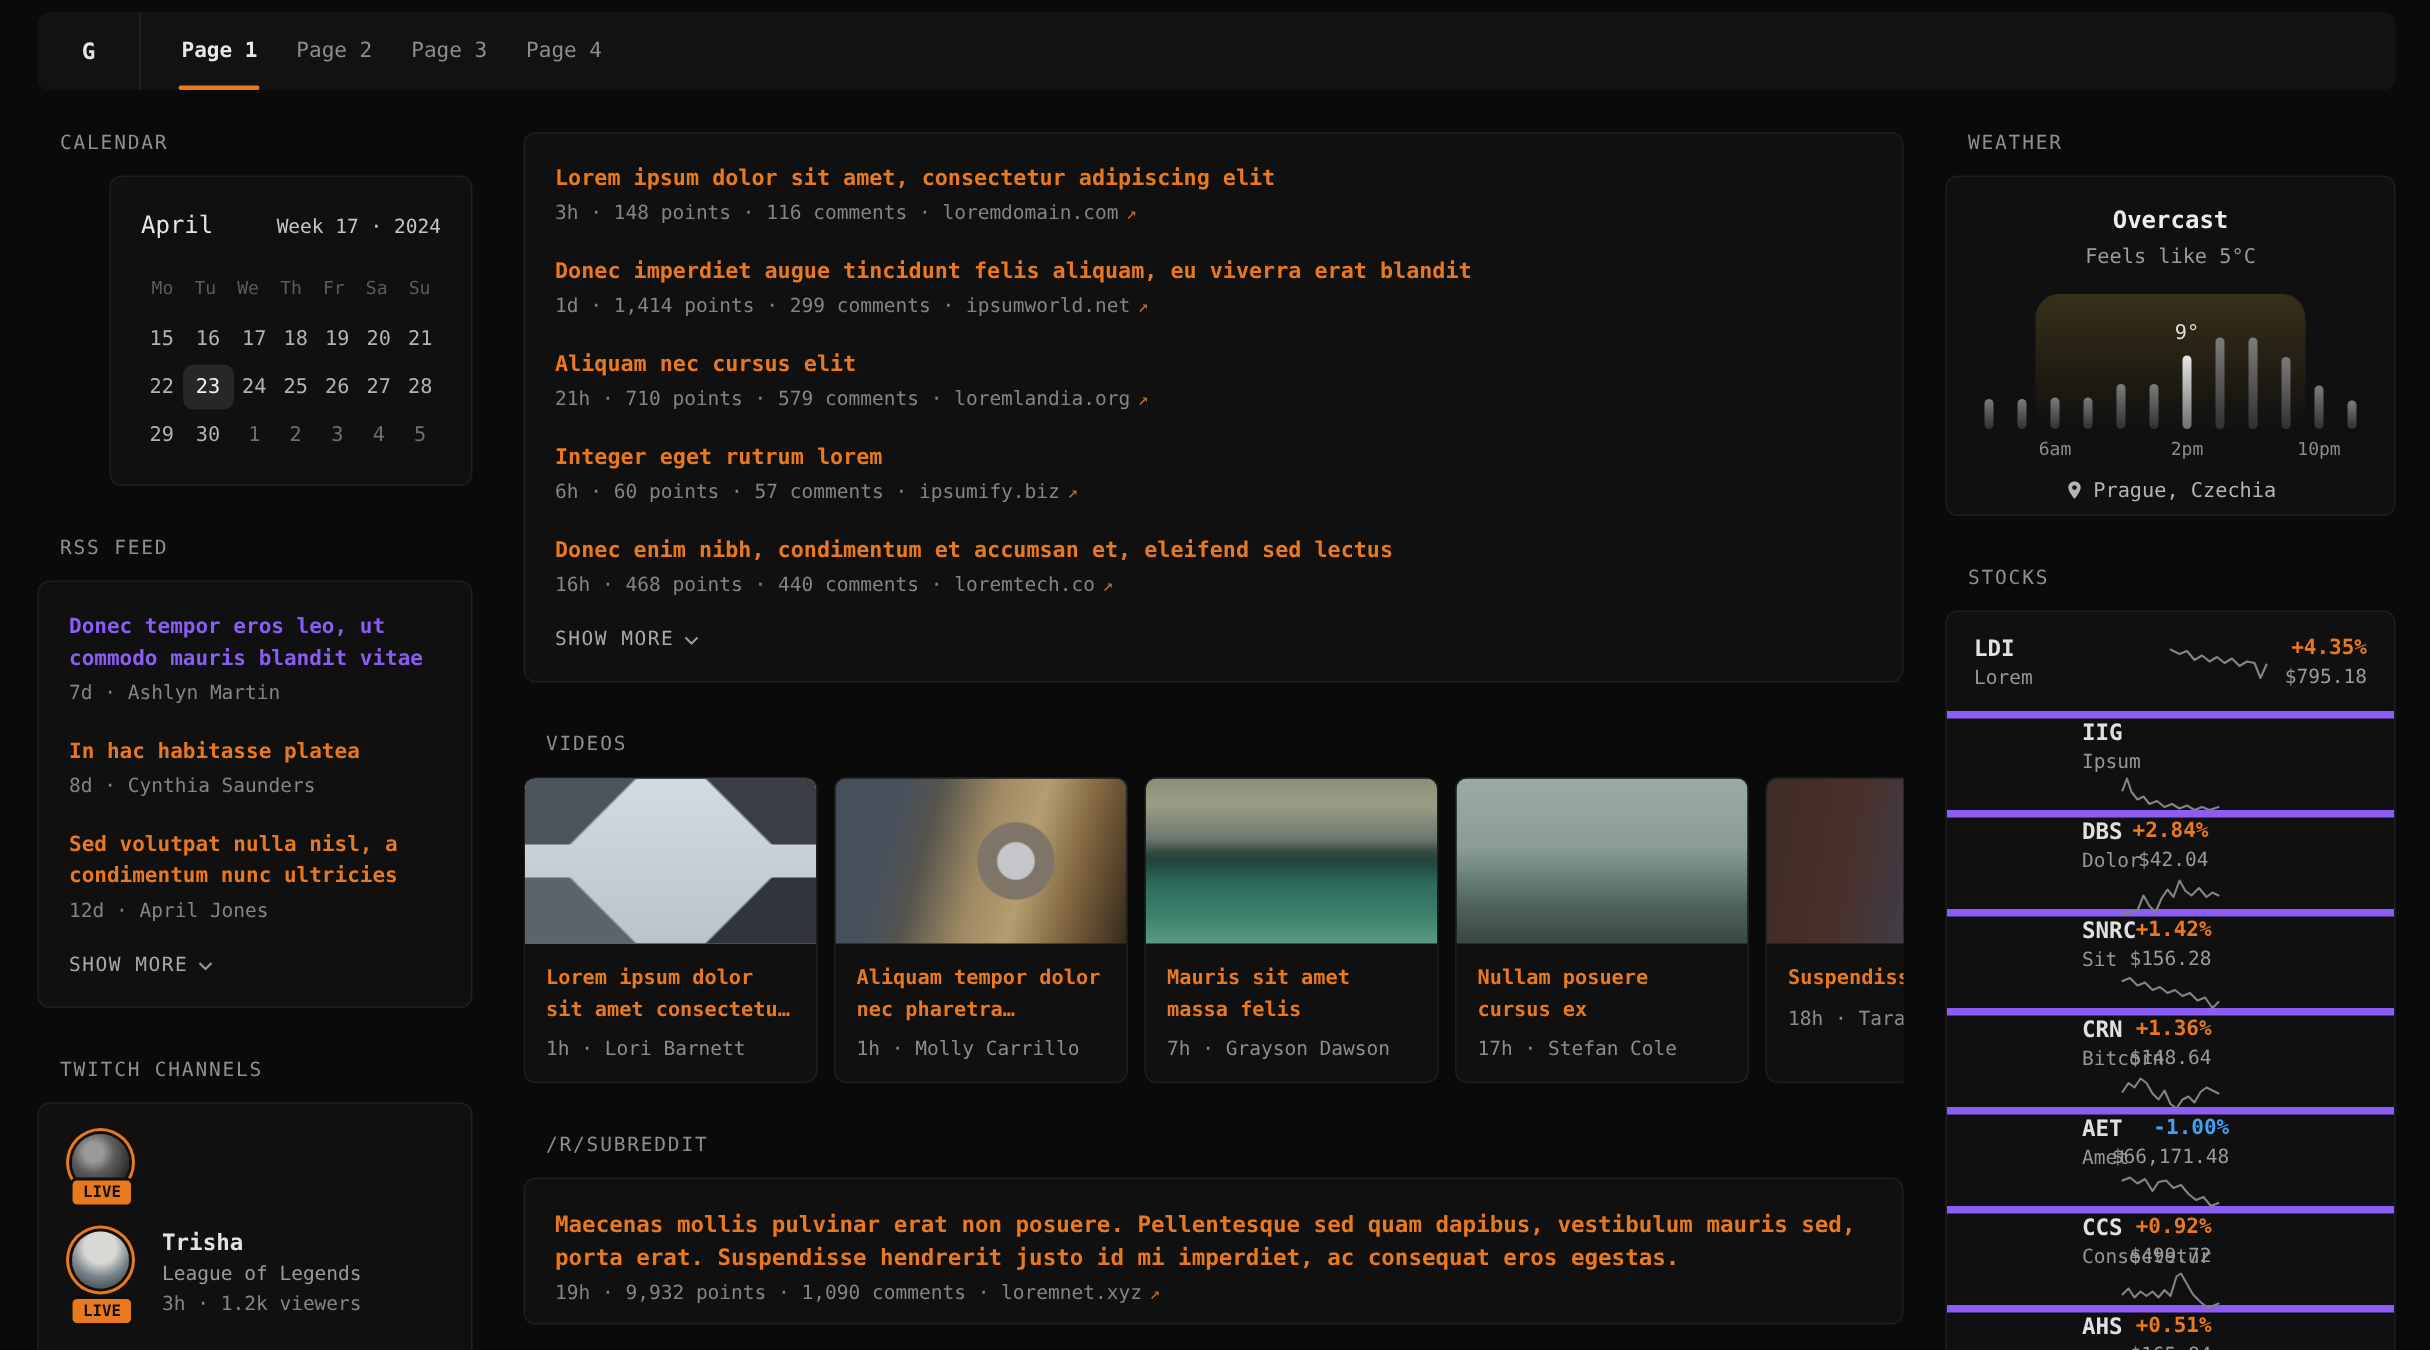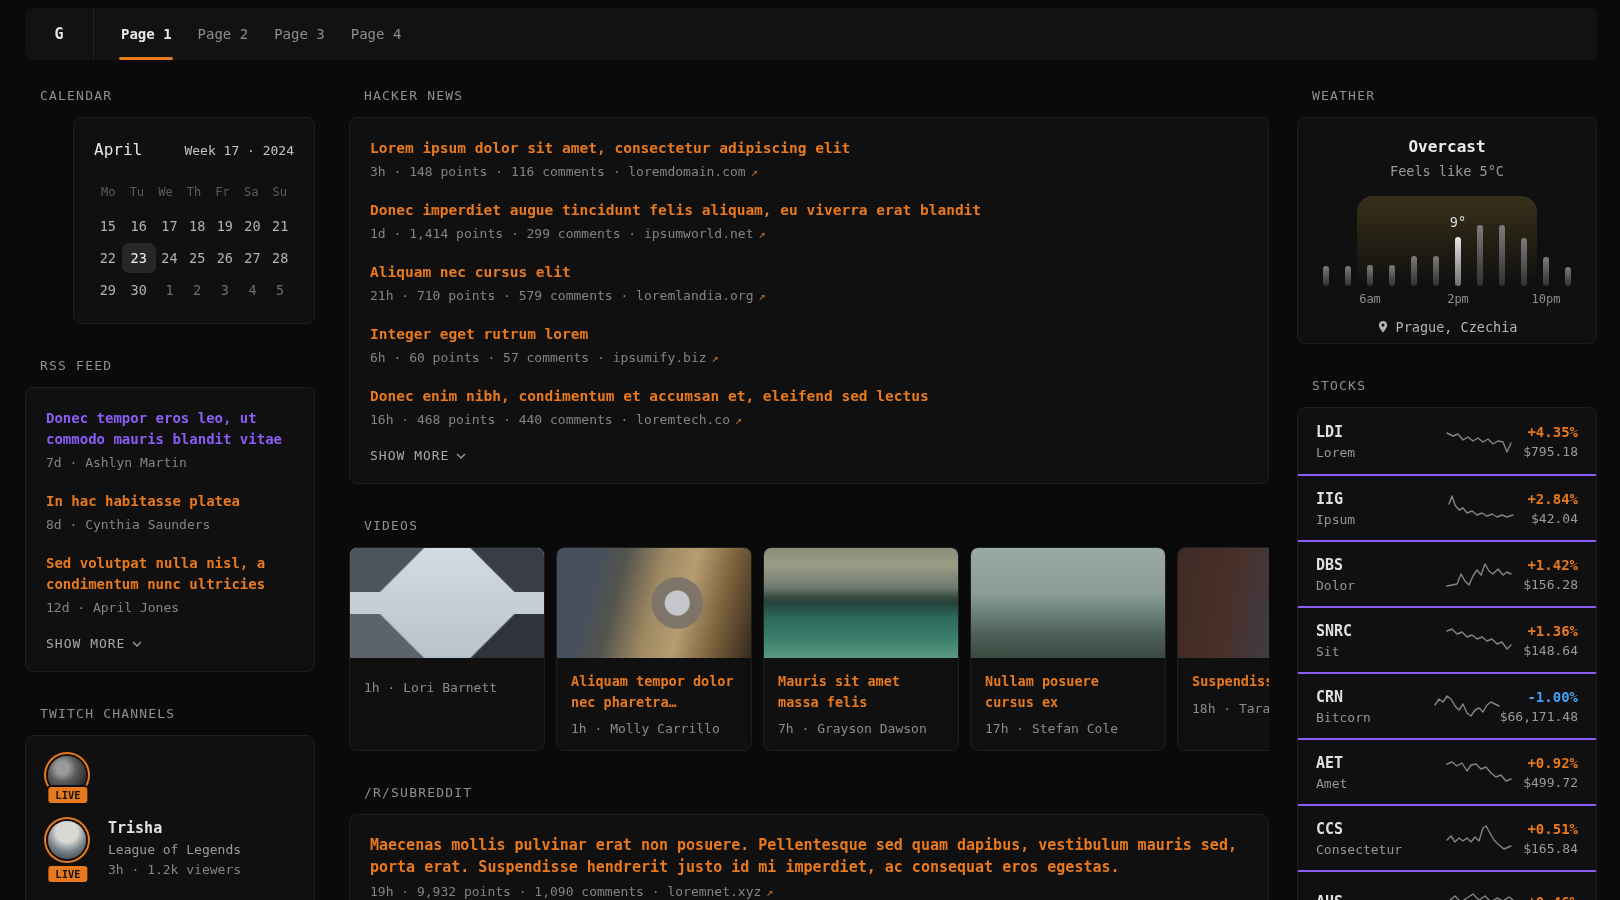--- a/index.html
+++ b/index.html
@@ -123,21 +123,21 @@
   .wx-bar.hl{background:linear-gradient(#e6e6e6,#6f6f6f);}
   .wx-temp{position:absolute;transform:translateX(-50%);font-size:13.5px;color:#dedede;}
   .wx-times{position:relative;width:248px;height:14px;margin:6px auto 0;}
   .wx-times span{position:absolute;transform:translateX(-50%);font-size:12px;color:#8c8c8c;}
   .wx-loc{display:flex;align-items:center;justify-content:center;gap:7px;
           margin-top:13px;font-size:13.5px;color:#b5b5b5;}
 
   
   .stocks-card{padding:0;}
   .stock-row{display:flex;align-items:center;height:66px;padding:0 18px;cursor:pointer;}
-  .stock-row + .stock-row{border-top:2px solid #8b5cf6;}
+  .stock-row + .stock-row{border-top:5px solid #8b5cf6;flex-direction:column;}
   .s-left{width:118px;}
   .s-ticker{font-size:15px;font-weight:bold;color:#e0e0e0;}
   .s-name{font-size:13px;color:#969696;margin-top:4px;}
   .s-spark{flex:1;display:flex;justify-content:center;}
   .s-right{text-align:right;}
   .s-change{font-size:14px;font-weight:bold;}
   .s-change.up{color:var(--accent);}
   .s-change.down{color:var(--blue);}
   .s-price{font-size:13px;color:#9a9a9a;margin-top:4px;}
 </style>
@@ -246,21 +246,20 @@
                 <div class="tw-game">League of Legends</div>
                 <div class="tw-meta">3h · 1.2k viewers</div>
               </div>
             </div>
           </div>
       </div>
     </div>
 
     <div class="col-center">
       <div class="section">
-        <div class="sec-label">HACKER NEWS</div>
         <div class="card hn-card">
           <div id="hn-items">
               <div class="feed-item">
                 <a class="feed-title">Lorem ipsum dolor sit amet, consectetur adipiscing elit</a>
                 <div class="feed-meta"><span>3h · 148 points · 116 comments · loremdomain.com</span><span class="arrow">↗</span></div>
               </div>
               <div class="feed-item">
                 <a class="feed-title">Donec imperdiet augue tincidunt felis aliquam, eu viverra erat blandit</a>
                 <div class="feed-meta"><span>1d · 1,414 points · 299 comments · ipsumworld.net</span><span class="arrow">↗</span></div>
               </div>
@@ -285,20 +284,21 @@
           </button>
         </div>
       </div>
 
       <div class="section">
         <div class="sec-label">VIDEOS</div>
         <div class="videos-row" id="videos-row">
             <div class="video-card">
               <div class="thumb thumb-1"></div>
               <div class="video-body">
+                <a class="video-title">Lorem ipsum dolor sit amet consectetu…</a>
                 <div class="video-meta">1h · Lori Barnett</div>
               </div>
             </div>
             <div class="video-card">
               <div class="thumb thumb-2"></div>
               <div class="video-body">
                 <a class="video-title">Aliquam tempor dolor nec pharetra…</a>
                 <div class="video-meta">1h · Molly Carrillo</div>
               </div>
             </div>

